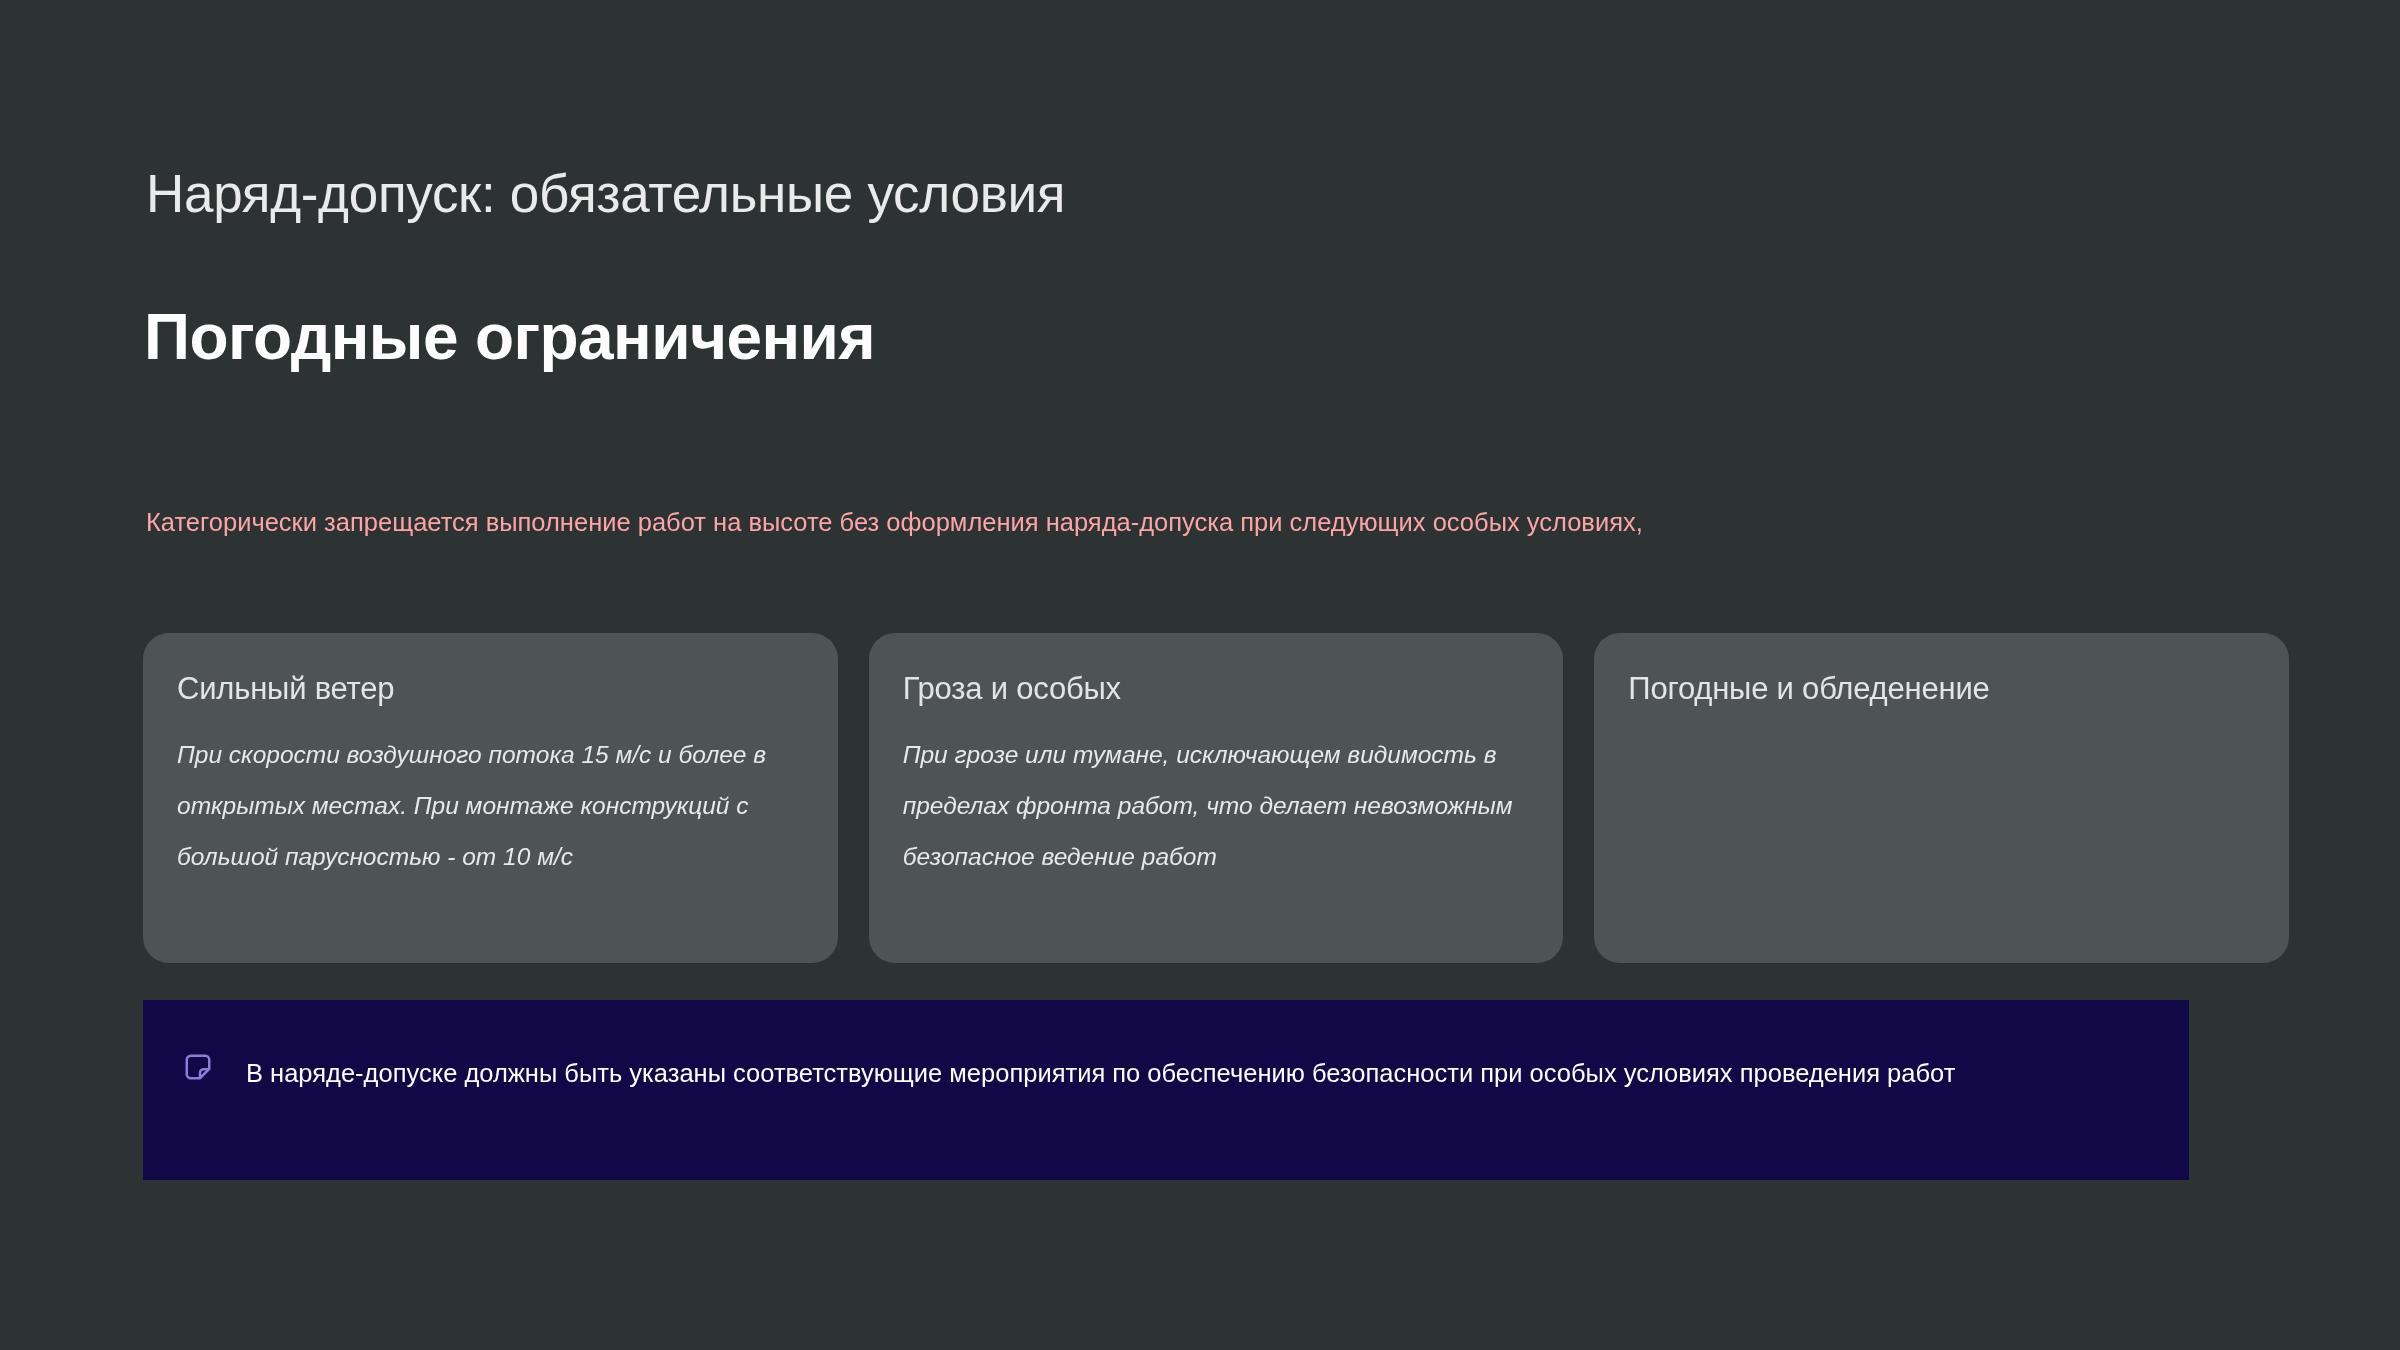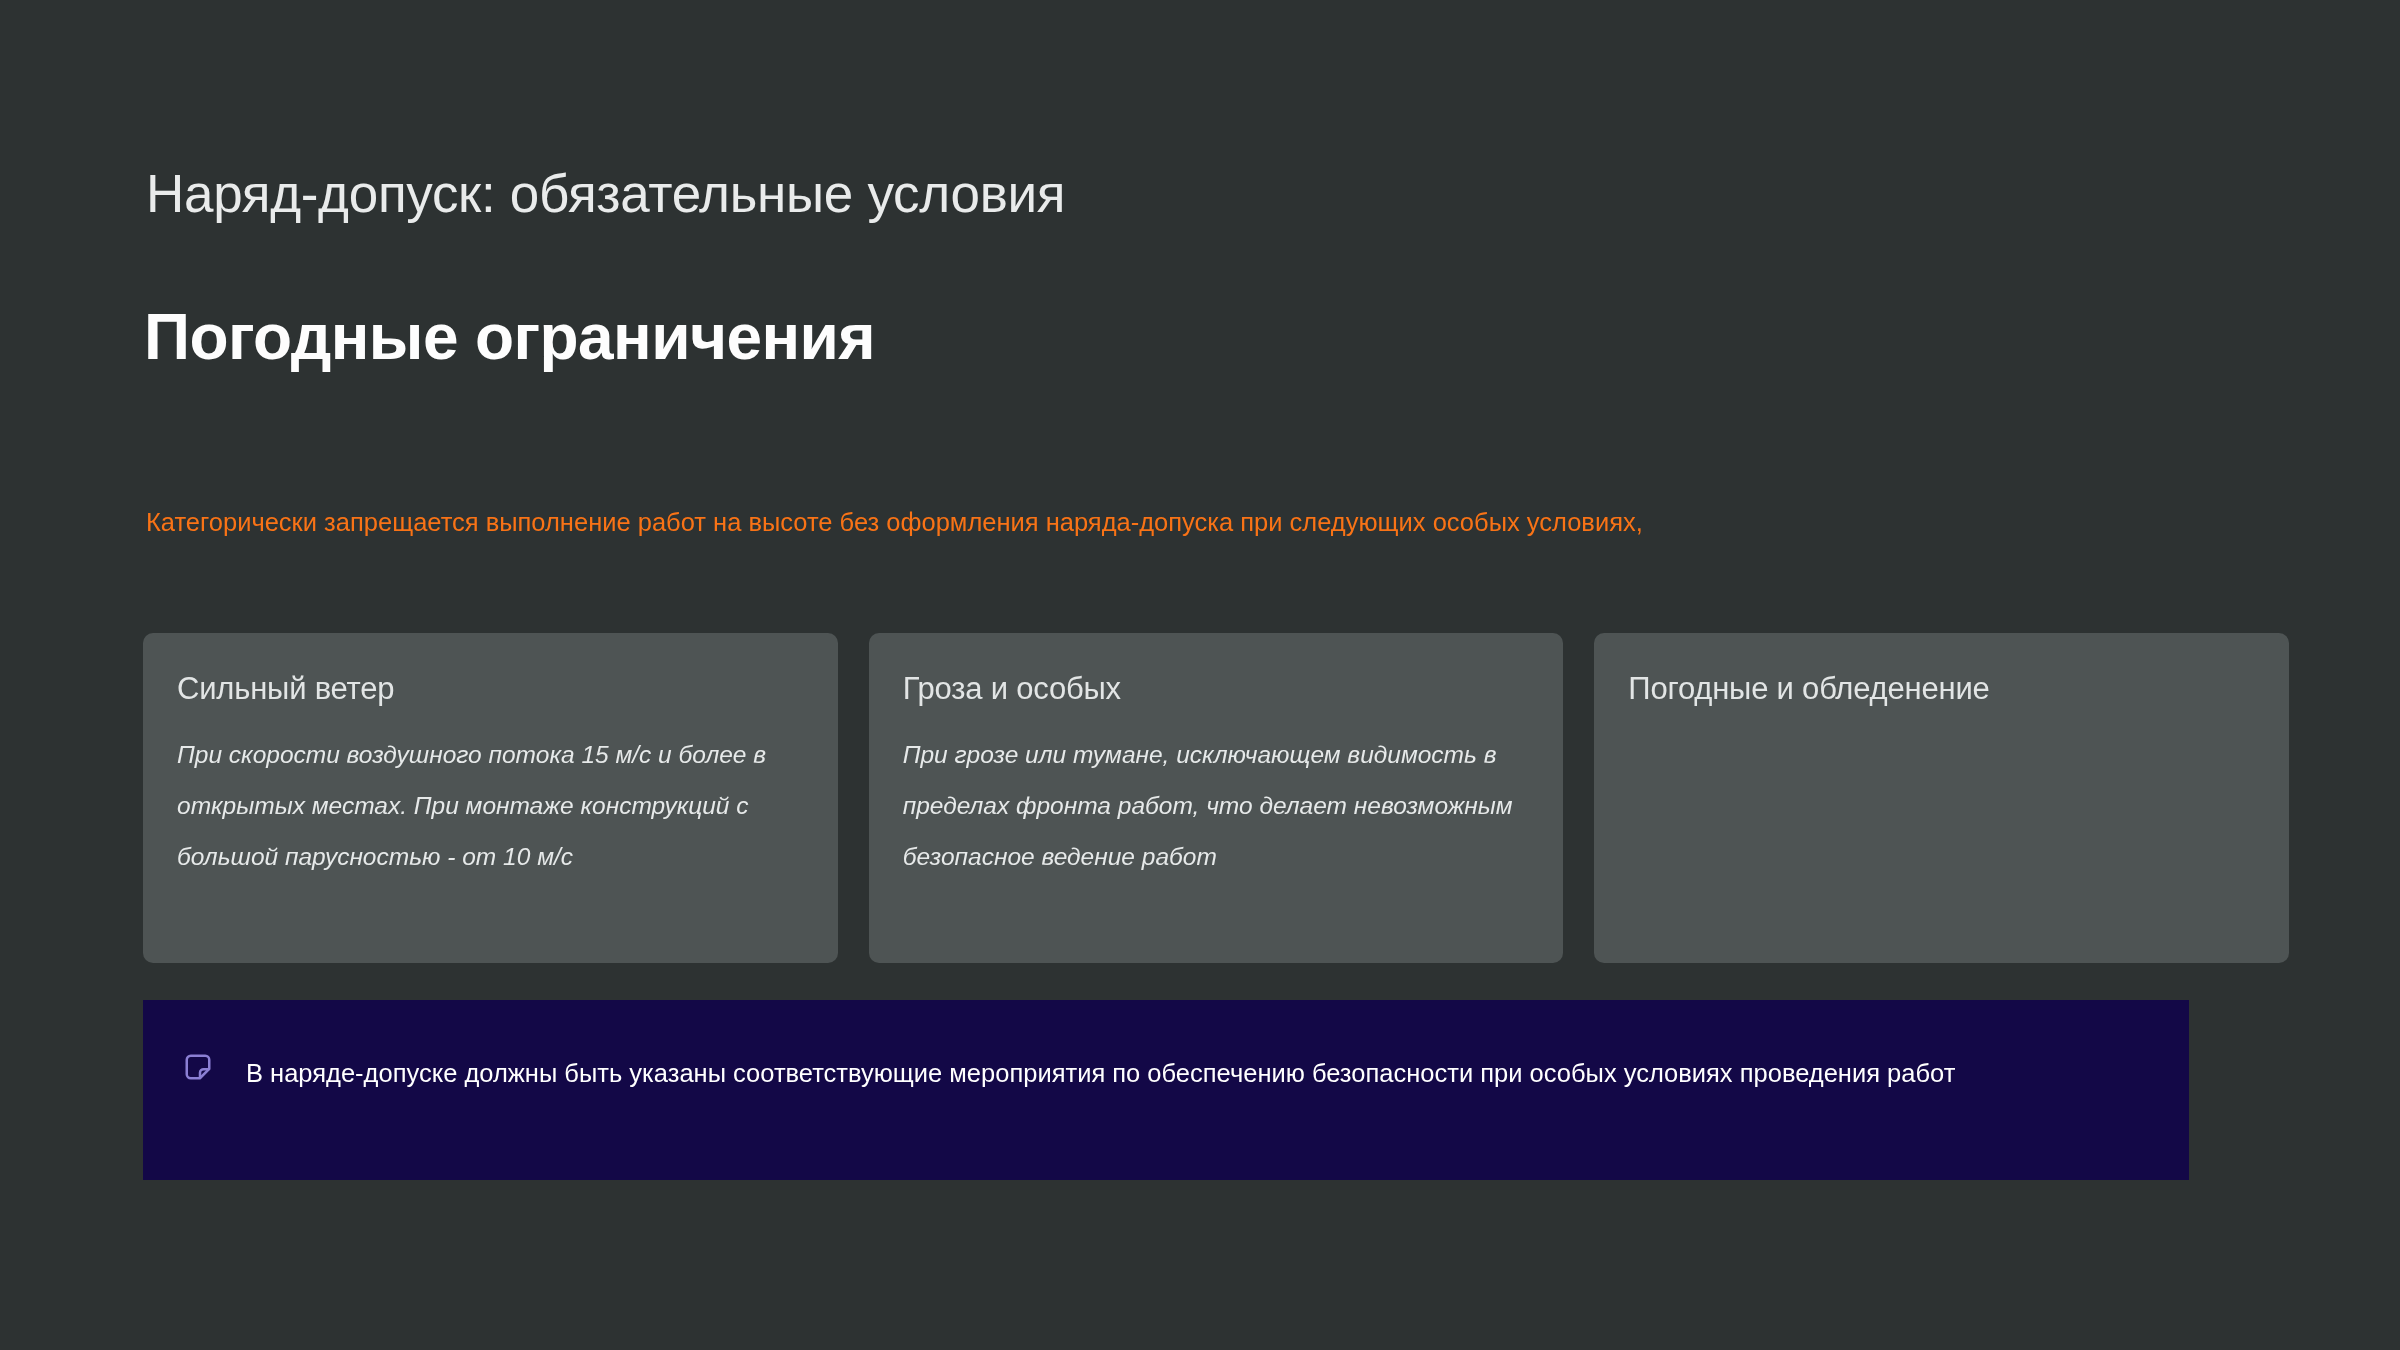--- a/index.html
+++ b/index.html
@@ -45,39 +45,39 @@
 
   
   .intro {
     position:absolute;
     left:130px;
     top:498px;
     width:2100px;
     font-size:25.5px;
     font-weight:400;
     line-height:48px;
-    color:#f97316;
+    color:#fca5a5;
   }
   .intro .line { display:block; white-space:nowrap; }
 
   
   .cards {
     position:absolute;
     left:127px;
     top:633px;
     width:2146px;
     height:330px;
     display:flex;
     gap:31px;
   }
 
   .card {
     flex:1 1 0;
     background:#4e5454;
-    border-radius:10px;
+    border-radius:26px;
     padding:38px 34px 0 34px;
   }
 
   .card-title {
     font-size:31px;
     font-weight:400;
     color:#e2e5e5;
     letter-spacing:-0.2px;
     margin-bottom:22px;
     white-space:nowrap;

